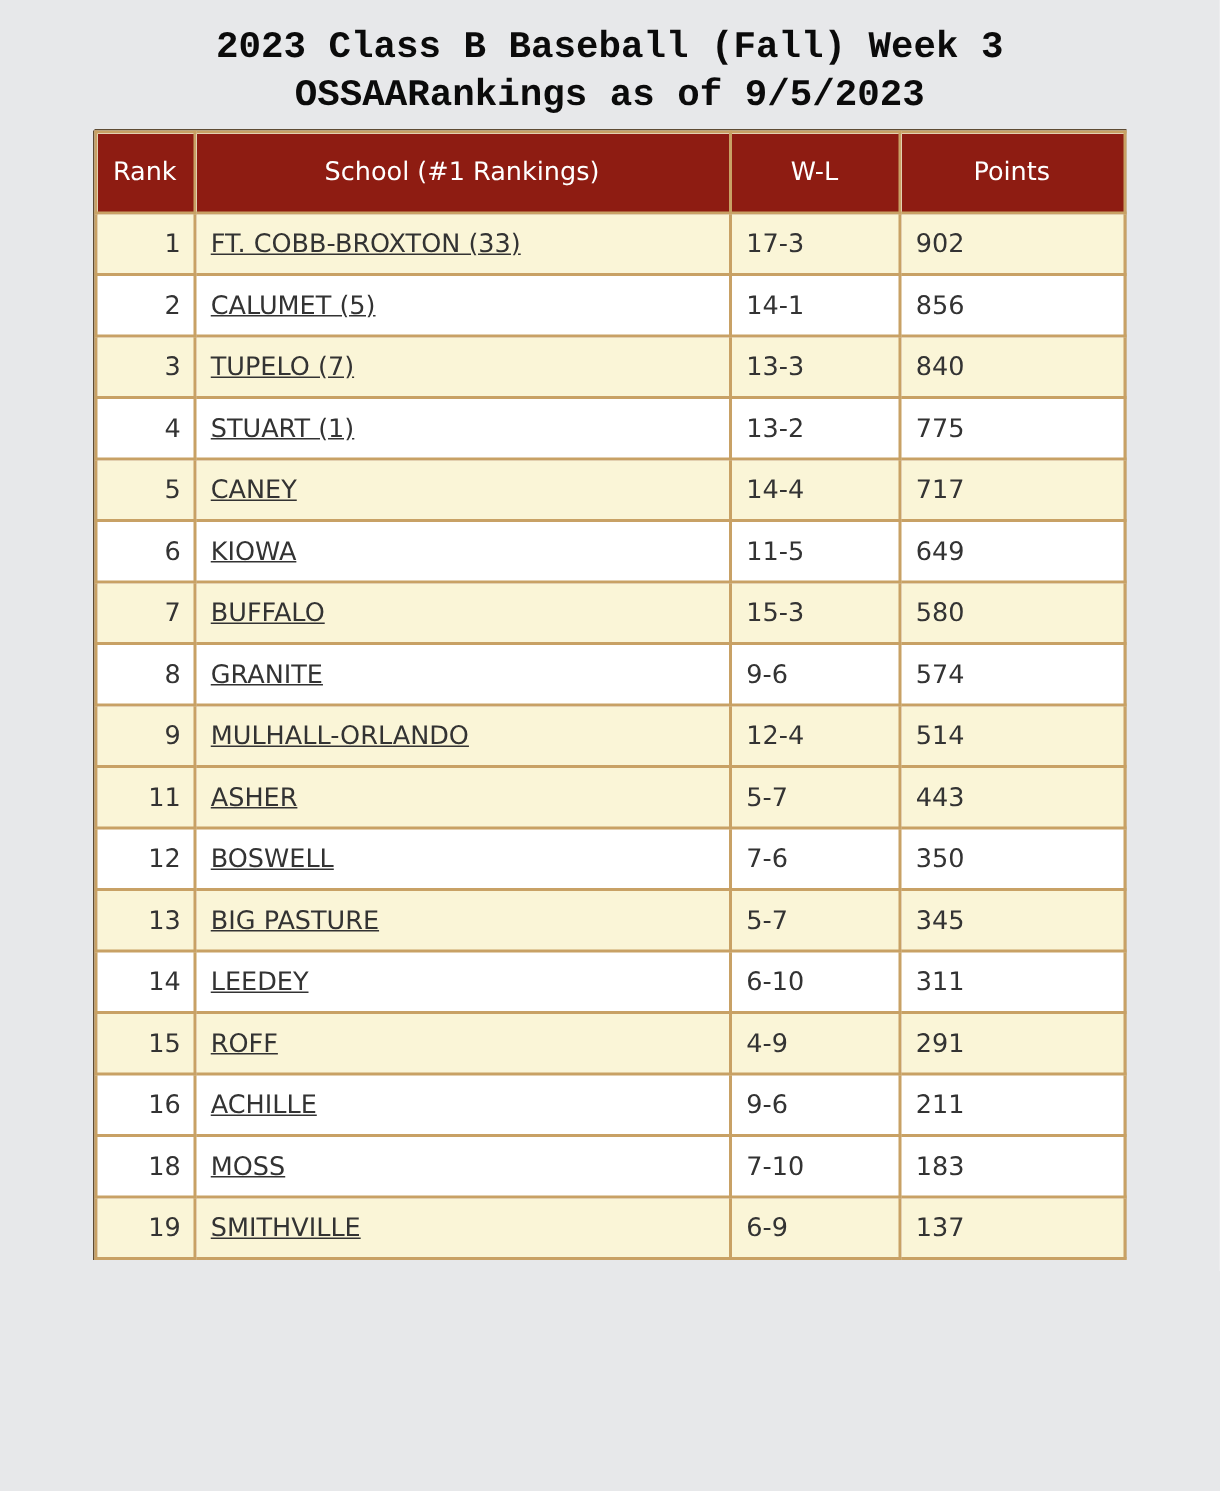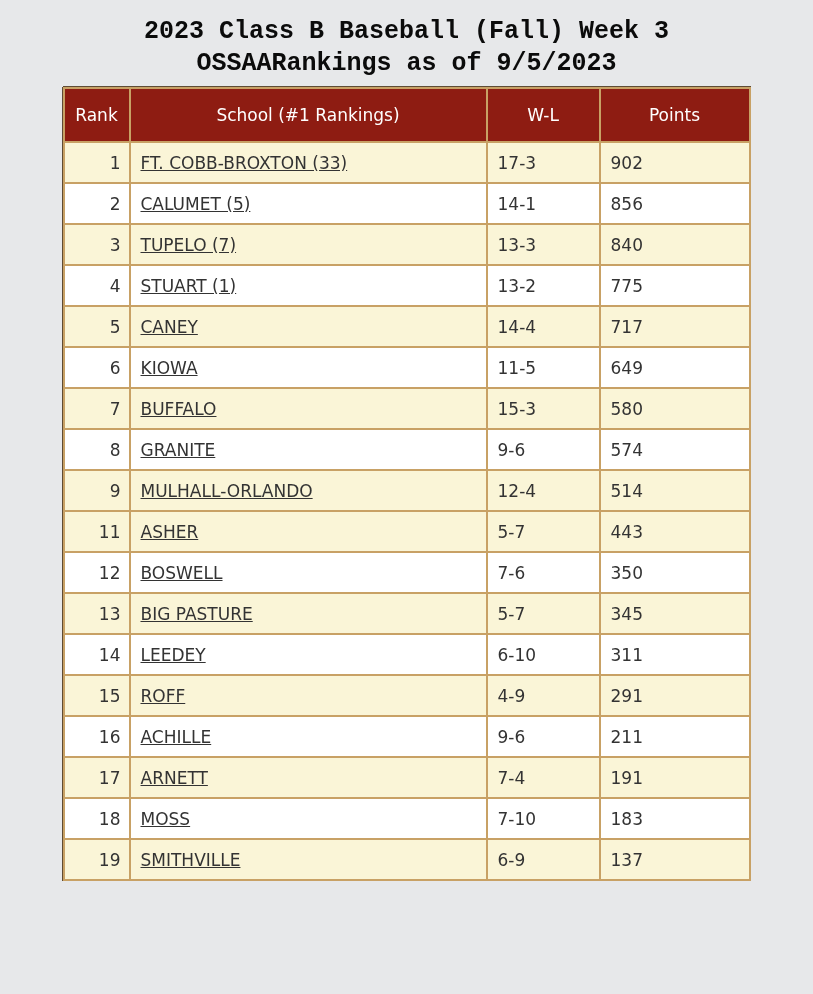--- a/index.html
+++ b/index.html
@@ -226,28 +226,20 @@
 
   <tr class="even">
     <td class="rank-cell">16</td>
     <td class="school-cell">
       <a class="school-link" href="#">ACHILLE</a>
     </td>
     <td class="wl-cell">9-6</td>
     <td class="points-cell">211</td>
   </tr>
 
-  <tr class="odd">
-    <td class="rank-cell">17</td>
-    <td class="school-cell">
-      <a class="school-link" href="#">ARNETT</a>
-    </td>
-    <td class="wl-cell">7-4</td>
-    <td class="points-cell">191</td>
-  </tr>
 
   <tr class="even">
     <td class="rank-cell">18</td>
     <td class="school-cell">
       <a class="school-link" href="#">MOSS</a>
     </td>
     <td class="wl-cell">7-10</td>
     <td class="points-cell">183</td>
   </tr>
 

